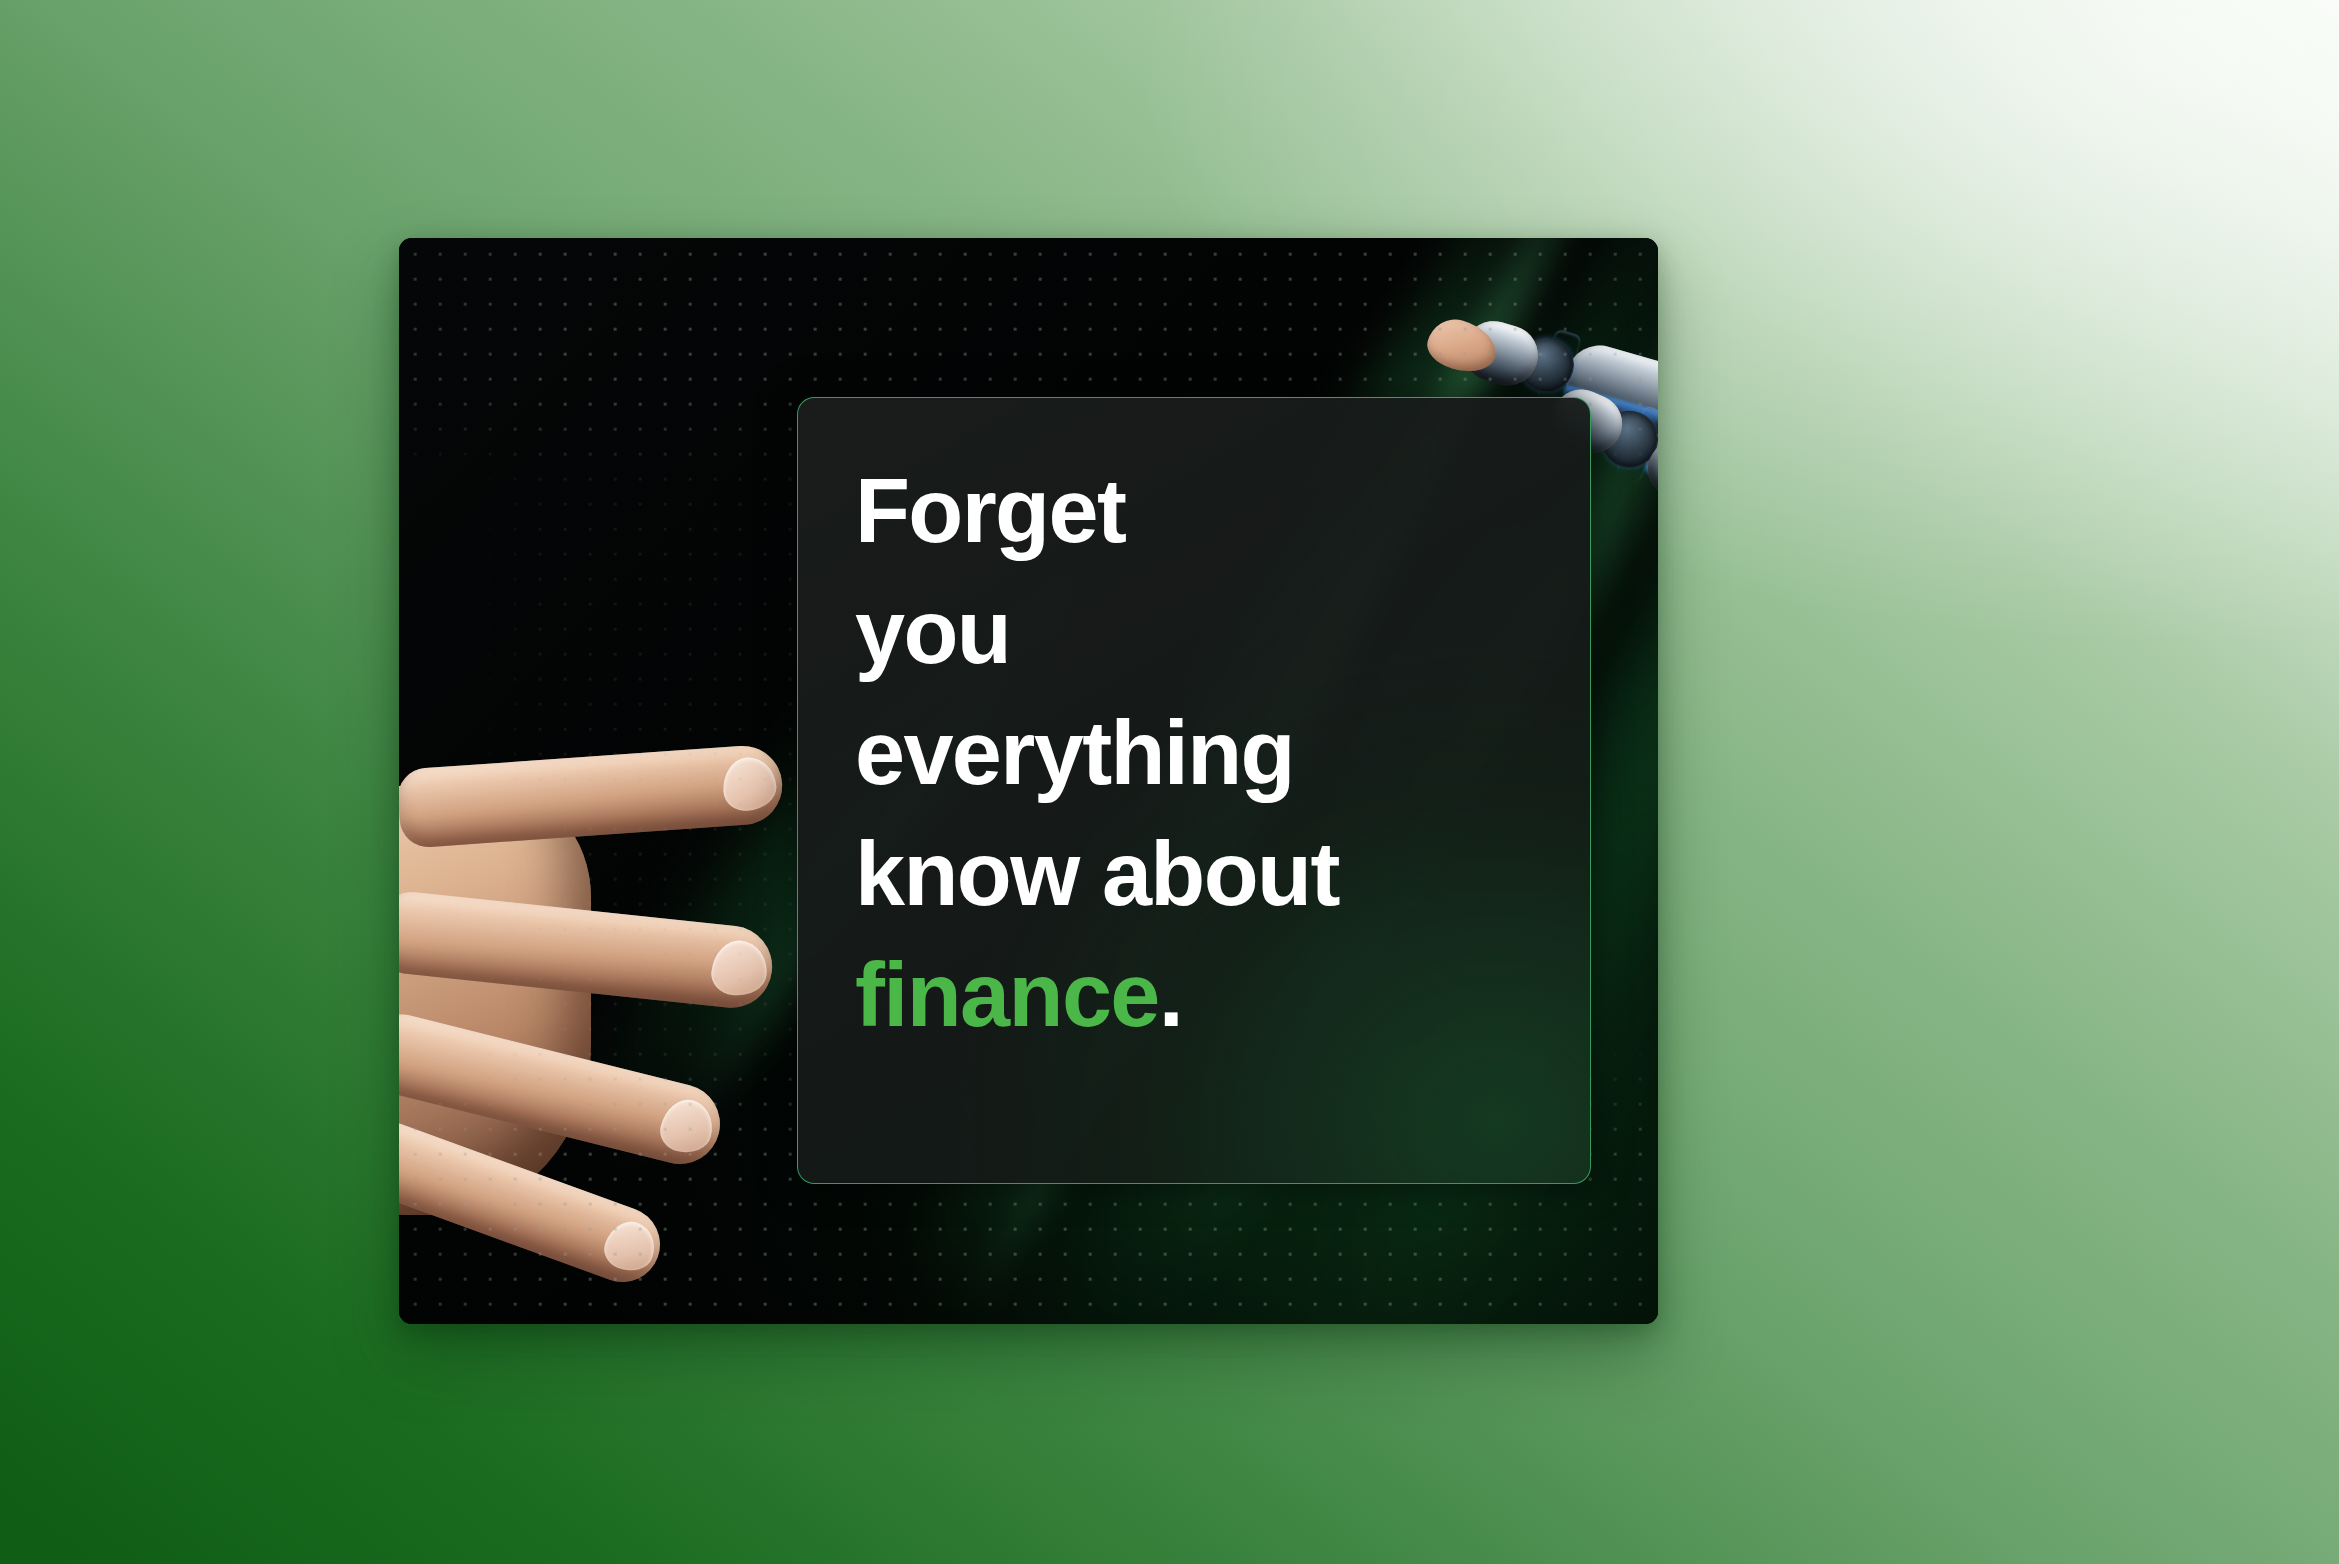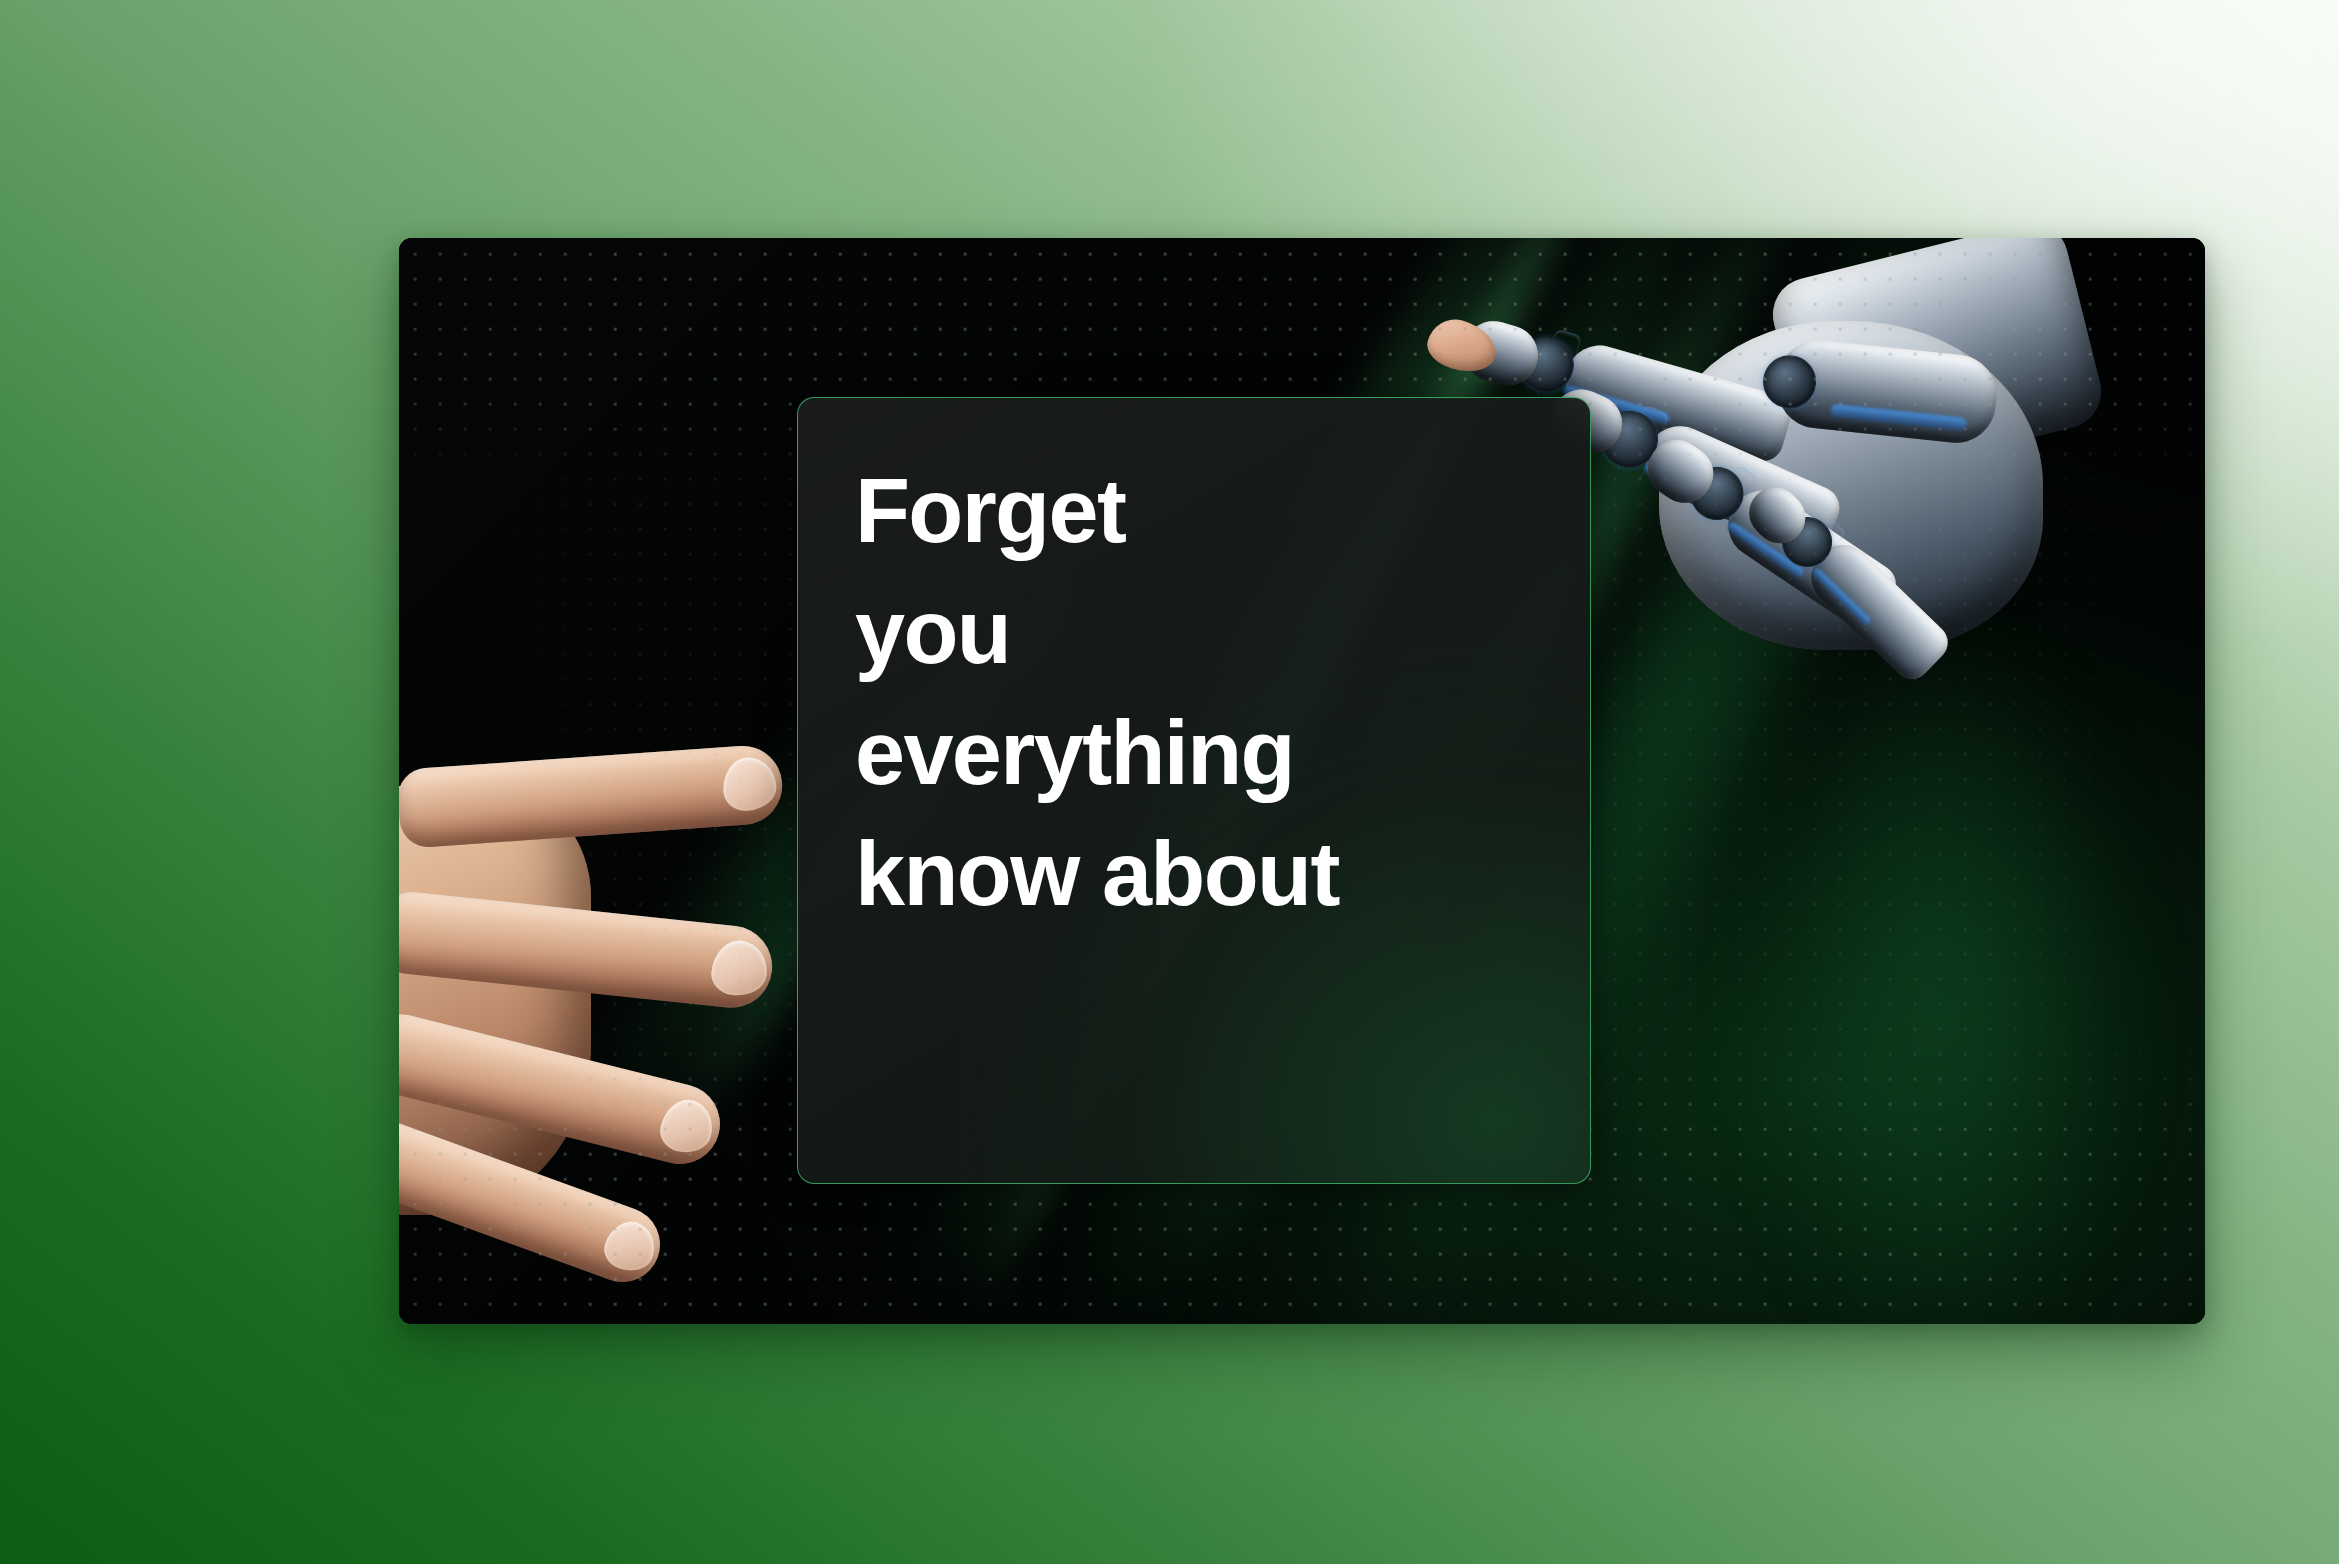--- a/index.html
+++ b/index.html
@@ -25,21 +25,21 @@
         #f4faf2 100%);
   }
   #page-bg-glow{
     position:absolute;inset:0;
     background:radial-gradient(ellipse 70% 60% at 92% 4%, rgba(255,255,255,.55) 0%, rgba(255,255,255,0) 62%);
   }
 
   
   #slide{
     position:absolute;
-    left:399px;top:238px;width:1806px;height:1086px;
+    left:399px;top:238px;width:1259px;height:1086px;
     border-radius:12.8px;overflow:hidden;
     background:#000;
     box-shadow:0 31px 64px rgba(0,40,10,.34), 0 7.3px 24px rgba(0,30,8,.26);
   }
   .slide-layer{position:absolute;inset:0;}
 
   
   #slide-base{
     background:
       radial-gradient(ellipse 90% 100% at 78% 78%, rgba(10,52,22,.85) 0%, rgba(4,20,9,.25) 48%, rgba(0,0,0,0) 72%),
@@ -263,17 +263,18 @@
 
   <div class="slide-layer" id="dots"></div>
   <div class="slide-layer" id="dots-side"></div>
 
   <div id="text-card">
     <div id="headline">
       <span class="ln">Forget</span>
       <span class="ln">you</span>
       <span class="ln">everything</span>
       <span class="ln">know about</span>
+      <span class="ln"><span class="accent">finance</span><span class="period">.</span></span>
     </div>
   </div>
 
 </div>
 
 
 </body></html>

